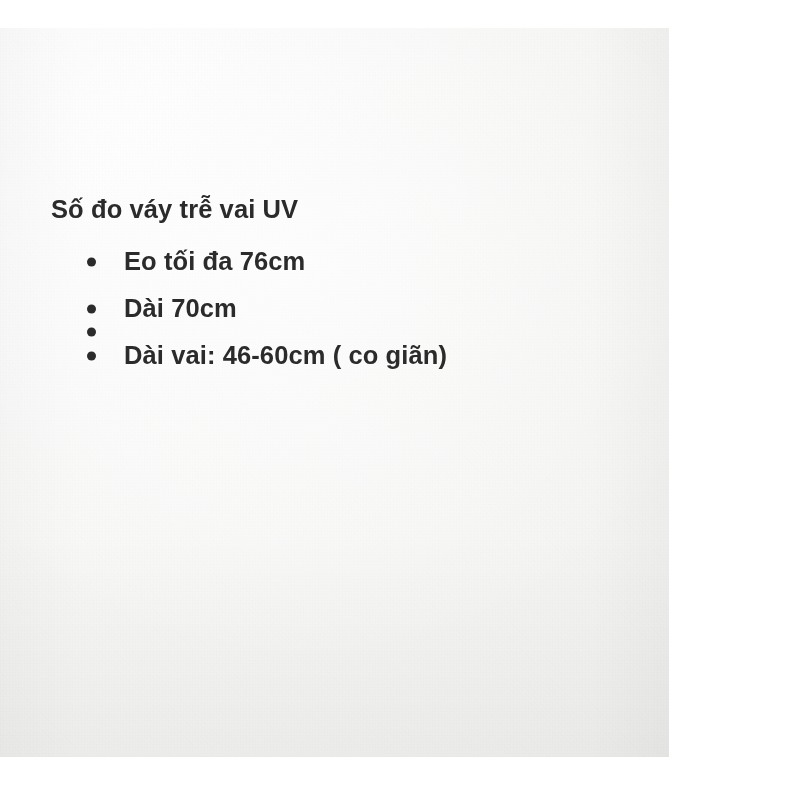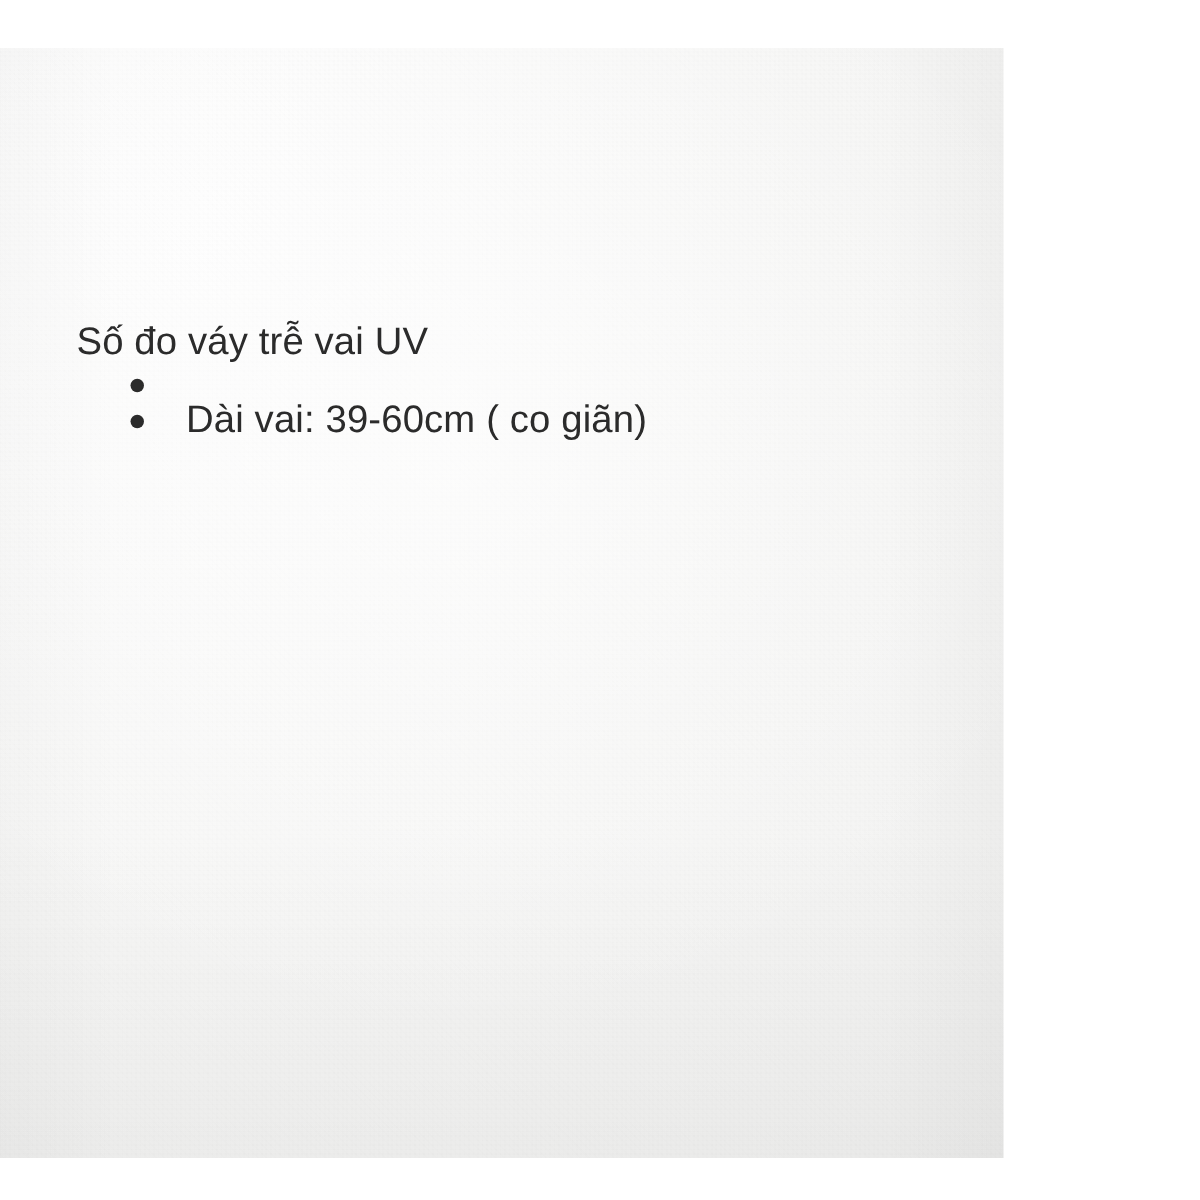--- a/index.html
+++ b/index.html
@@ -18,25 +18,26 @@
     position: relative;
     width: 800px;
     height: 800px;
     background: #ffffff;
   }
 
   
   #paper-card {
     position: absolute;
     left: 0;
-    top: 32px;
+    top: 13px;
     width: 669px;
     height: 744px;
     background:
       radial-gradient(ellipse at 20% 15%, #fdfdfd 0%, #f6f6f5 55%, #f1f1f0 100%);
+    font-weight: bold;
   }
 
   
   #paper-grain {
     position: absolute;
     inset: 0;
     pointer-events: none;
     opacity: 0.55;
     background-image:
       repeating-linear-gradient(0deg, rgba(0,0,0,0.012) 0px, rgba(0,0,0,0.012) 1px, rgba(255,255,255,0) 1px, rgba(255,255,255,0) 3px),
@@ -124,24 +125,32 @@
     <div id="paper-grain"></div>
     <div id="paper-light"></div>
 
     <div id="content">
 
       <div id="doc-title">Số đo váy trễ vai UV</div>
 
       <ul id="measure-list">
         <li>
           <span class="bullet"></span>
+          <span>Eo tối đa 76cm</span>
         </li>
         <li>
           <span class="bullet"></span>
-          <span>Dài vai: 39-60cm ( co giãn)</span>
+          <span>Dài 70cm</span>
+        </li>
+        <li>
+          <span class="bullet"></span>
+        </li>
+        <li>
+          <span class="bullet"></span>
+          <span>Dài vai: 46-60cm ( co giãn)</span>
         </li>
       </ul>
 
     </div>
   </div>
 
   <div class="band" id="band-top"></div>
   <div class="band" id="band-bottom"></div>
 
 </div>

